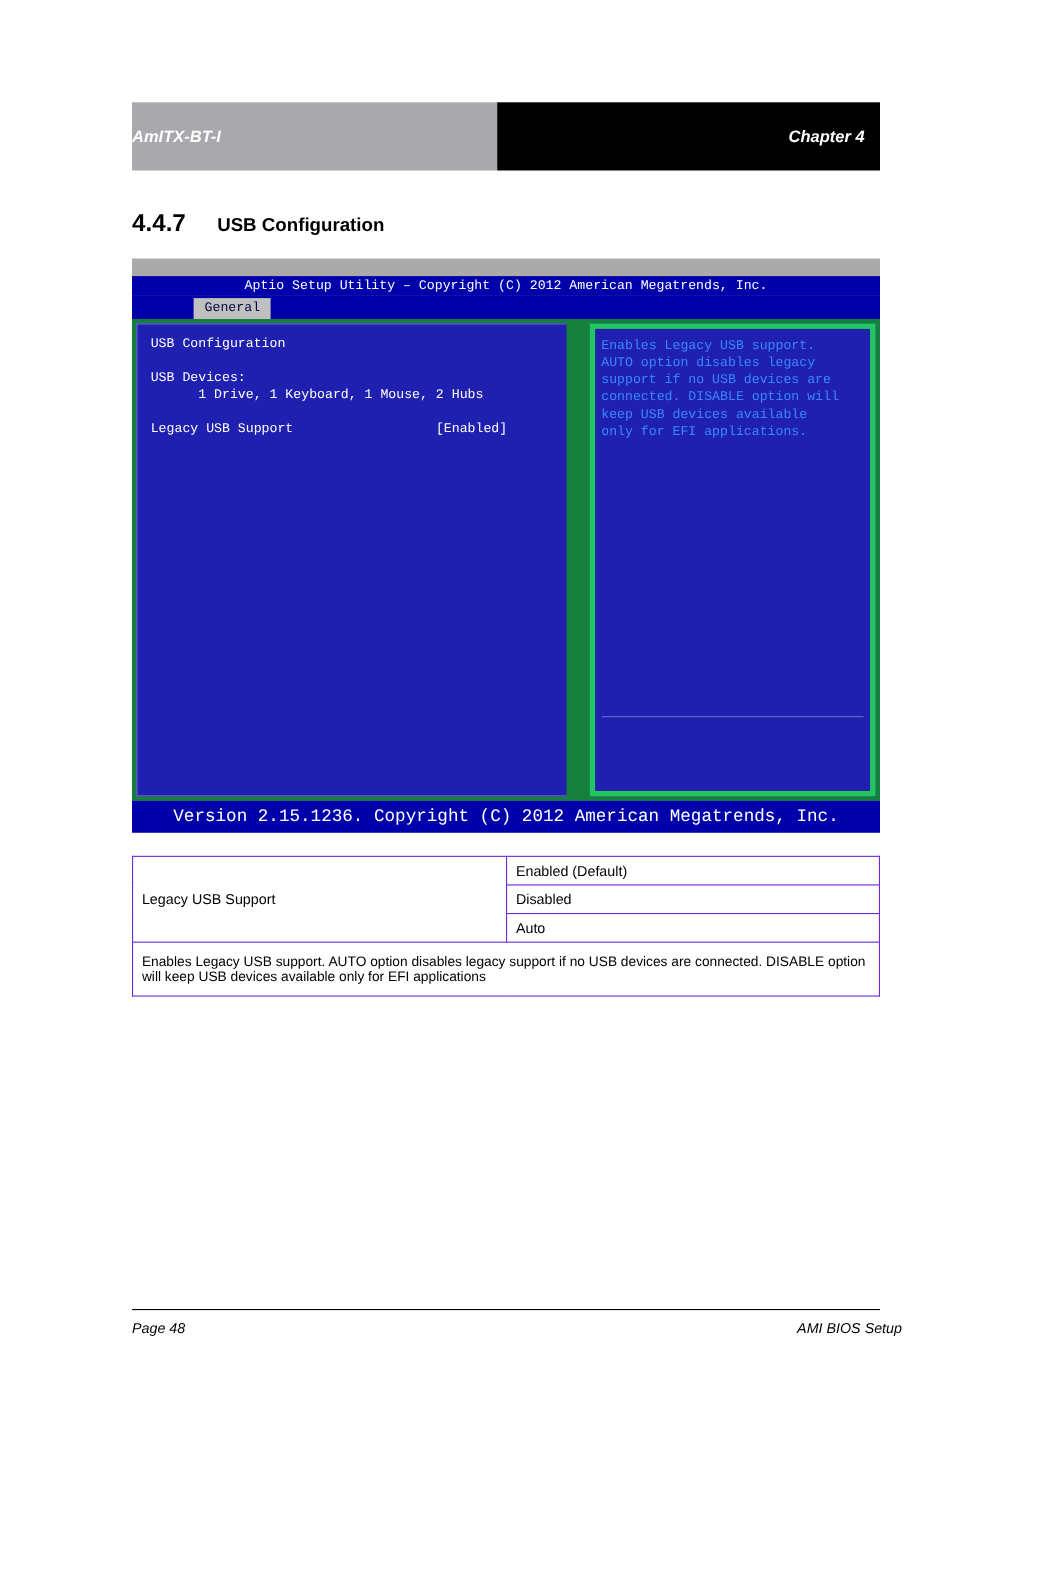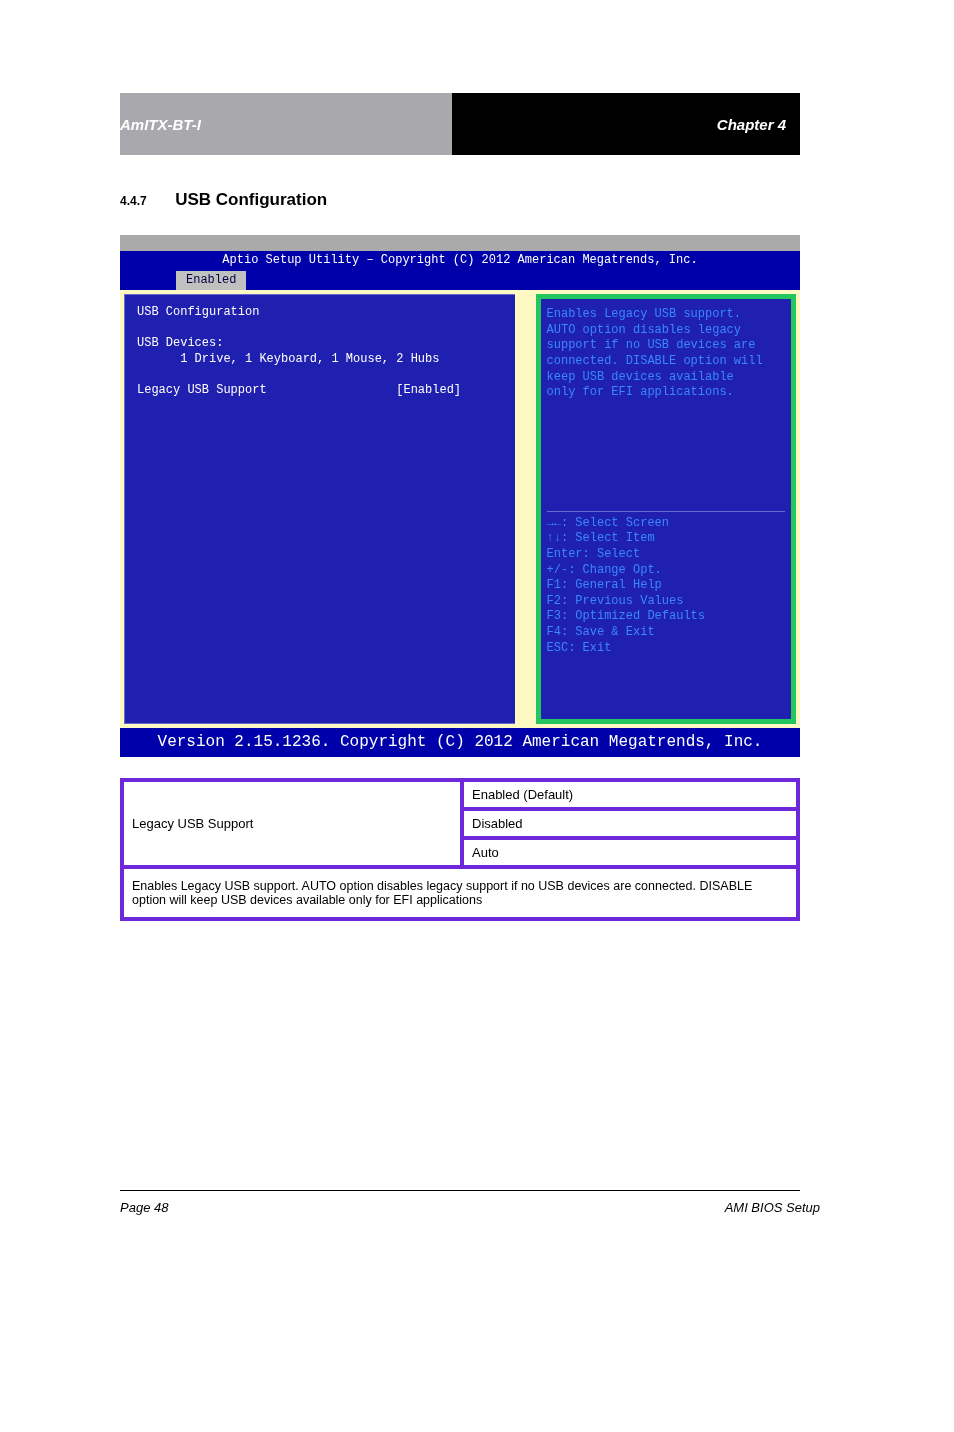--- a/index.html
+++ b/index.html
@@ -40,21 +40,21 @@
     font-size: 15px;
     font-weight: bold;
     font-style: italic;
   }
 
   .section-head {
     position: absolute;
     left: 120px;
     font-weight: bold;
   }
-  .section-num { font-size: 12px; }
+  .section-num { font-size: 22px; }
   .section-title { font-size: 17px; margin-left: 24px; }
 
   
   .bios {
     position: absolute;
     top: 235px;
     left: 120px;
     width: 680px;
     background: #aaa;
     font-family: "Courier New", monospace;
@@ -77,21 +77,21 @@
     display: inline-block;
     background: #c0c0c0;
     color: #004;
     padding: 2px 10px;
     margin-left: 56px;
     font-size: 12px;
   }
   .bios-body {
     display: flex;
     padding: 4px;
-    background: #fef9c3;
+    background: #15803d;
     gap: 21px;
   }
   .bios-left {
     flex: 1.55;
     background: #2020b0;
     border: 1px solid #6a6acc;
     border-right: none;
     padding: 10px 8px 10px 12px;
     color: #fff;
     min-height: 430px;
@@ -128,21 +128,21 @@
   
   .opt-table {
     position: absolute;
     top: 778px;
     left: 120px;
     width: 680px;
     border-collapse: collapse;
     font-size: 13px;
   }
   .opt-table td {
-    border: 4px solid #6d28d9;
+    border: 1px solid #6d28d9;
     padding: 5px 8px;
     vertical-align: middle;
   }
   .opt-label { width: 340px; }
   .opt-row2 td { font-size: 12.5px; padding: 10px 8px; }
 
   
   .footer-line {
     position: absolute;
     top: 1190px;
@@ -175,47 +175,38 @@
 </div>
 
 <div class="section-head" style="top:190px">
   <span class="section-num">4.4.7</span>
   <span class="section-title">USB Configuration</span>
 </div>
 
 <div class="bios">
   <div class="bios-top">Aptio Setup Utility – Copyright (C) 2012 American Megatrends, Inc.</div>
   <div class="bios-tabs">
-    <span class="bios-tab">Enabled</span>
+    <span class="bios-tab">General</span>
   </div>
   <div class="bios-body">
     <div class="bios-left"><span class="lbl-white">USB Configuration</span>
 
 <span class="lbl-white">USB Devices:</span>
 <span class="lbl-white">      1 Drive, 1 Keyboard, 1 Mouse, 2 Hubs</span>
 
 <span class="sel-line"><span>Legacy USB Support</span>                  <span>[Enabled]</span></span></div>
     <div class="bios-right">
       <div class="help">Enables Legacy USB support.
 AUTO option disables legacy
 support if no USB devices are
 connected. DISABLE option will
 keep USB devices available
 only for EFI applications.</div>
       <div class="spacer-grow"></div>
       <hr class="hr">
-      <div class="help">→←: Select Screen
-↑↓: Select Item
-Enter: Select
-+/-: Change Opt.
-F1: General Help
-F2: Previous Values
-F3: Optimized Defaults
-F4: Save &amp; Exit
-ESC: Exit</div>
       <div style="height:55px"></div>
     </div>
   </div>
   <div class="bios-bottom">Version 2.15.1236. Copyright (C) 2012 American Megatrends, Inc.</div>
 </div>
 
 <table class="opt-table">
   <tbody>
       <tr>
     <td class="opt-label" rowspan="3">Legacy USB Support</td>

